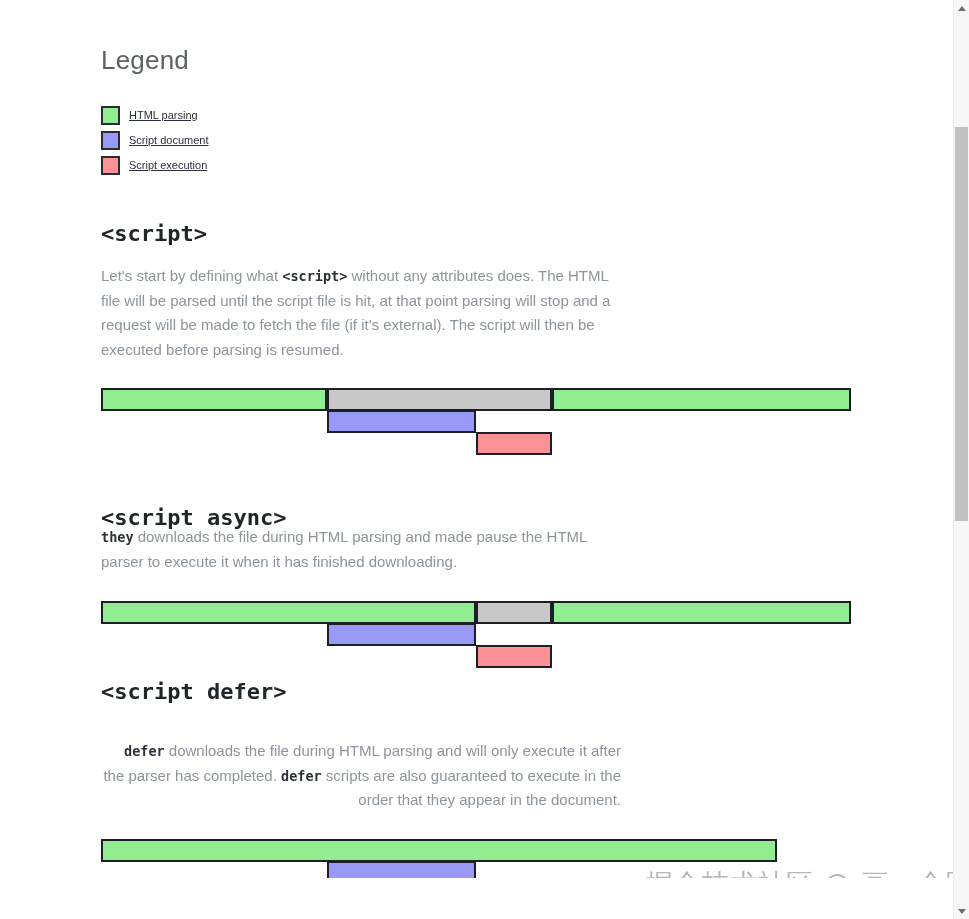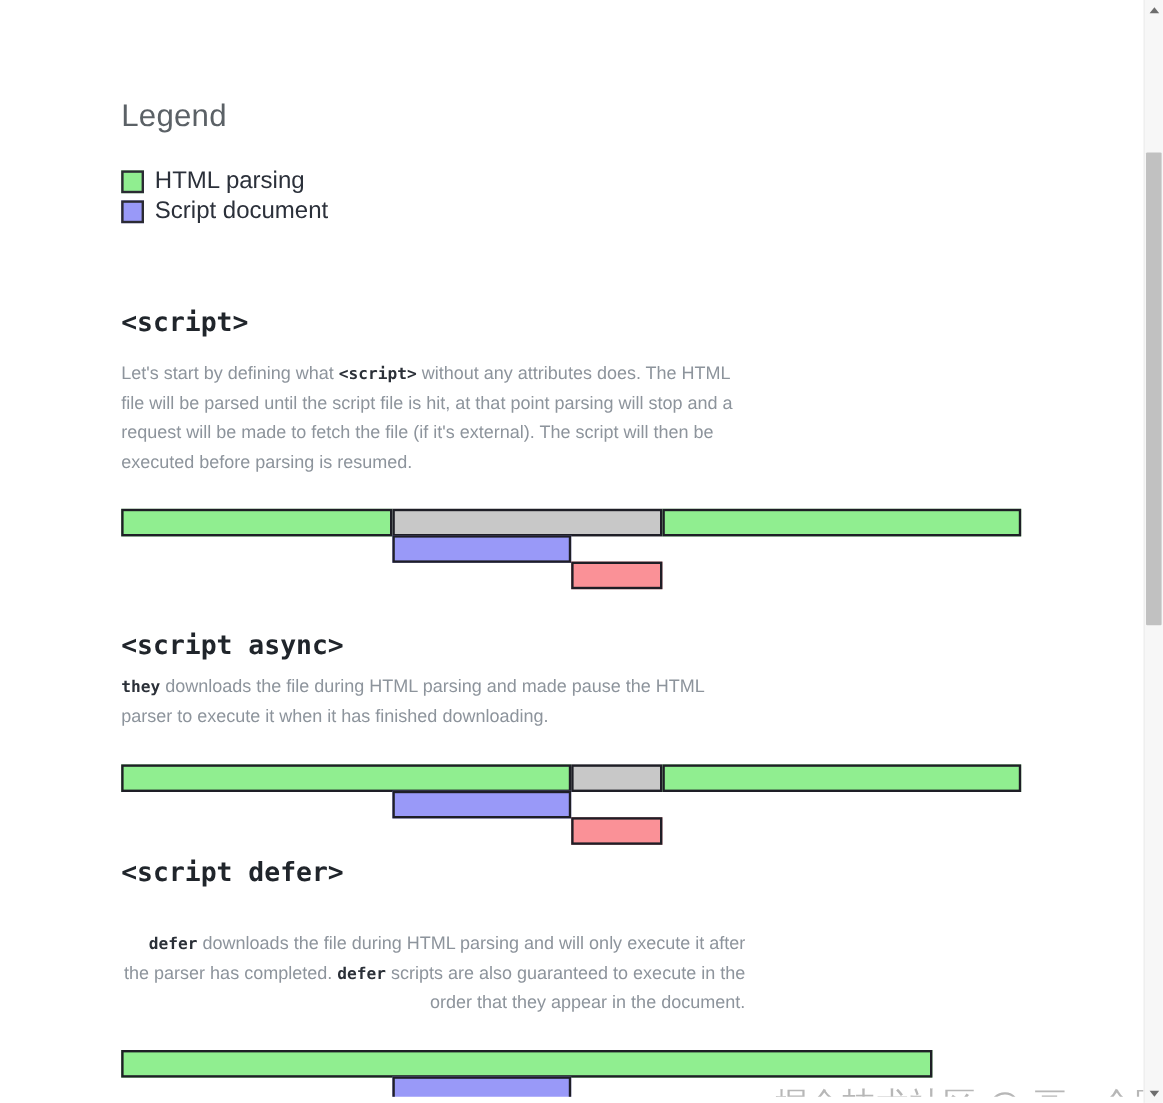--- a/index.html
+++ b/index.html
@@ -17,21 +17,20 @@
   }
 
   
   #page-viewport {
     position: absolute;
     left: 0; top: 0;
     width: 953px;
     height: 878px;
     background: #ffffff;
     overflow: hidden;
-    margin-top: 36px;
   }
   #content {
     position: absolute;
     left: 0; top: 0;
     width: 953px;
   }
 
   #scrollbar {
     position: absolute;
     right: 0; top: 0;
@@ -93,24 +92,25 @@
     height: 25px;
   }
   .legend-swatch {
     width: 19px;
     height: 19px;
     border: 2px solid #2b2b33;
     margin-right: 9px;
     flex: none;
   }
   .legend-label {
-    font-size: 20px;
+    font-size: 11px;
     color: #2b303a;
     line-height: 19px;
     white-space: nowrap;
+    text-decoration: underline;
   }
 
   h2.code-head {
     position: absolute;
     left: 101px;
     margin: 0;
     font-family: "DejaVu Sans Mono", "Liberation Mono", monospace;
     font-size: 22px;
     font-weight: 700;
     color: #20252b;
@@ -174,33 +174,37 @@
     <div class="legend-title">Legend</div>
     <div class="legend-list">
         <div class="legend-row">
           <span class="legend-swatch" style="background: rgb(144, 238, 144);"></span>
           <span class="legend-label">HTML parsing</span>
         </div>
         <div class="legend-row">
           <span class="legend-swatch" style="background: rgb(153, 153, 248);"></span>
           <span class="legend-label">Script document</span>
         </div>
+        <div class="legend-row">
+          <span class="legend-swatch" style="background: rgb(250, 145, 151);"></span>
+          <span class="legend-label">Script execution</span>
+        </div>
       </div>
 
     <h2 class="code-head" style="top:220px">&lt;script&gt;</h2>
     <p class="para" id="para-0" style="top:264px; width:530px;"><span>Let's start by defining what </span><span class="inline-code">&lt;script&gt;</span><span> without any attributes does. The HTML file will be parsed until the script file is hit, at that point parsing will stop and a request will be made to fetch the file (if it's external). The script will then be executed before parsing is resumed.</span></p>
     <div class="diagram" id="diagram-0" style="top:388px; height:70px;">
         <div class="bar" title="HTML parsing" style="left: 101px; width: 226px; top: 0px; background: rgb(144, 238, 144);"></div>
         <div class="bar" title="HTML parsing paused" style="left: 327px; width: 225px; top: 0px; background: rgb(200, 200, 200);"></div>
         <div class="bar" title="HTML parsing" style="left: 552px; width: 299px; top: 0px; background: rgb(144, 238, 144);"></div>
         <div class="bar" title="Script download" style="left: 327px; width: 149px; top: 22px; background: rgb(153, 153, 248);"></div>
         <div class="bar" title="Script execution" style="left: 476px; width: 76px; top: 44px; background: rgb(250, 145, 151);"></div>
       </div>
 
-    <h2 class="code-head" style="top:489px">&lt;script async&gt;</h2>
+    <h2 class="code-head" style="top:504px">&lt;script async&gt;</h2>
     <p class="para" id="para-1" style="top:525px; width:500px;"><span class="inline-code">they</span><span> downloads the file during HTML parsing and made pause the HTML parser to execute it when it has finished downloading.</span></p>
     <div class="diagram" id="diagram-1" style="top:601px; height:70px;">
         <div class="bar" title="HTML parsing" style="left: 101px; width: 375px; top: 0px; background: rgb(144, 238, 144);"></div>
         <div class="bar" title="HTML parsing paused" style="left: 476px; width: 76px; top: 0px; background: rgb(200, 200, 200);"></div>
         <div class="bar" title="HTML parsing" style="left: 552px; width: 299px; top: 0px; background: rgb(144, 238, 144);"></div>
         <div class="bar" title="Script download" style="left: 327px; width: 149px; top: 22px; background: rgb(153, 153, 248);"></div>
         <div class="bar" title="Script execution" style="left: 476px; width: 76px; top: 44px; background: rgb(250, 145, 151);"></div>
       </div>
 
     <h2 class="code-head" style="top:678px">&lt;script defer&gt;</h2>

